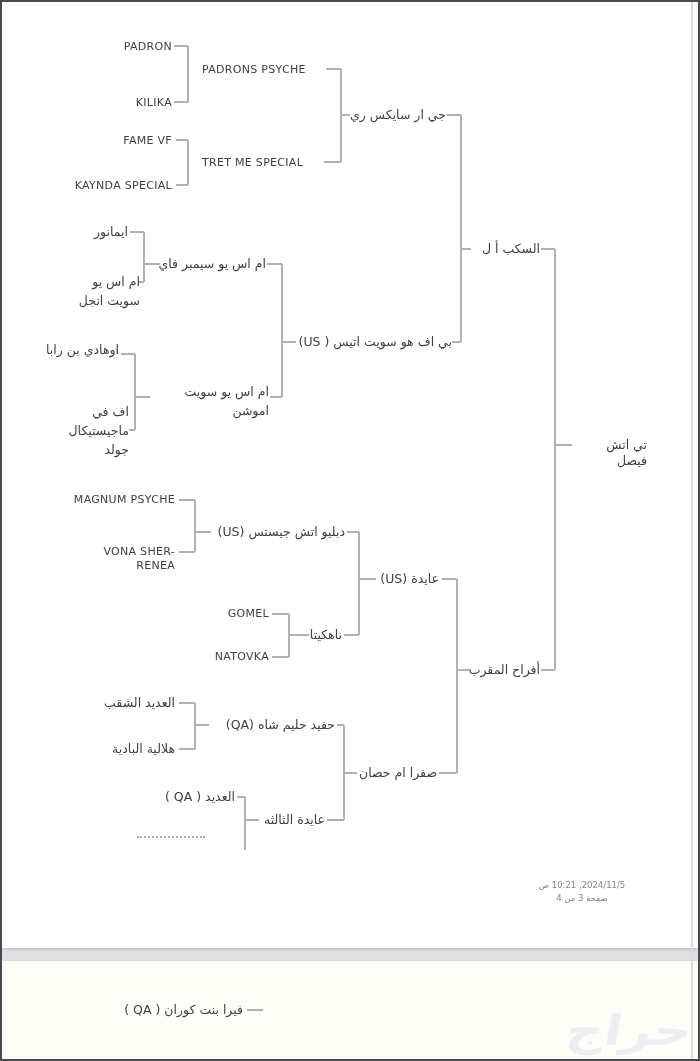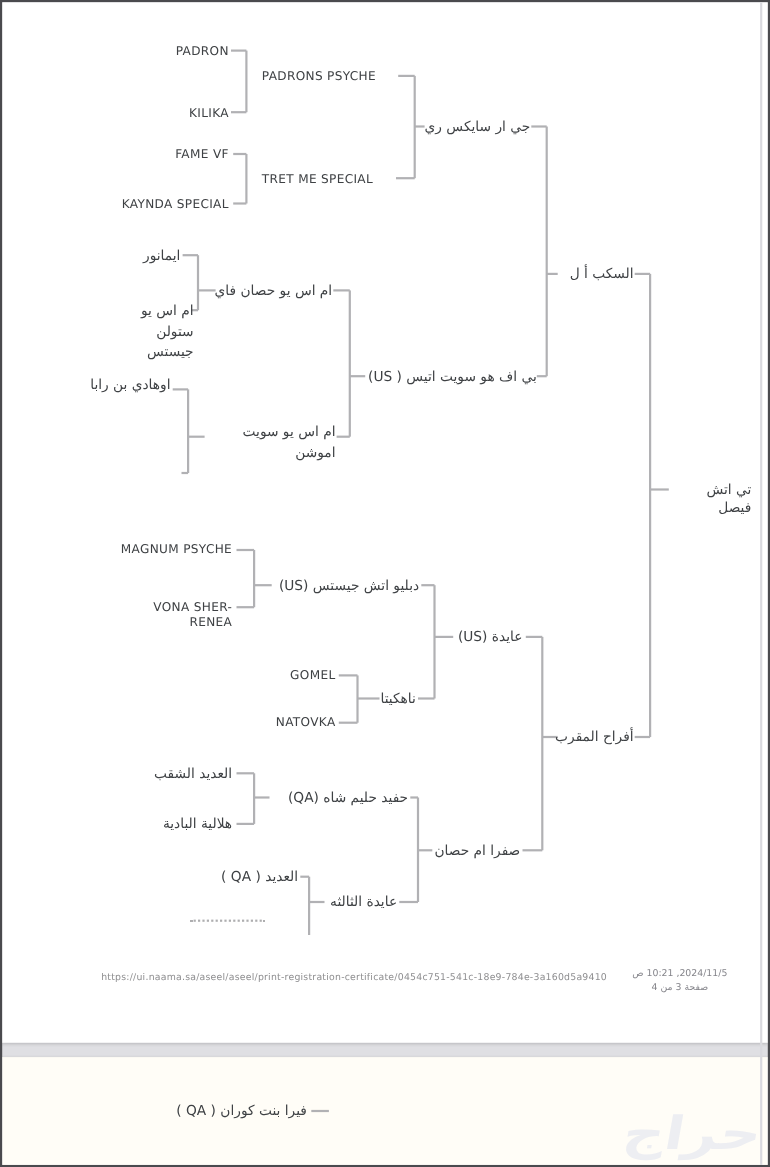--- a/index.html
+++ b/index.html
@@ -2,21 +2,21 @@
 <html><head>
 <meta charset="utf-8">
 <style>
   html,body{margin:0;padding:0;background:#ffffff;font-family:"DejaVu Sans",sans-serif;}
   .screen{position:relative;width:700px;height:1061px;box-sizing:border-box;
           border:2px solid #4a4a4e;background:#dfdfe3;overflow:hidden;}
   .page{position:absolute;left:0;right:0;background:#ffffff;box-shadow:0 1px 3px rgba(0,0,0,.18);}
   .page1{top:0;height:946px;}
   .page2{top:959px;bottom:0;background:#fffdf7;overflow:hidden;}
   .edge-line{position:absolute;top:0;bottom:0;left:689px;width:2px;background:#d9d9de;z-index:5;}
-  .overlay{position:absolute;inset:0;z-index:4;margin-left:36px;}
+  .overlay{position:absolute;inset:0;z-index:4;}
   .line{position:absolute;background:#b1b1b4;}
   .node{position:absolute;color:#3e4144;line-height:16px;}
   .en{font-size:11px;letter-spacing:.3px;text-align:right;}
   .en.left{text-align:left;}
   .ar{font-size:12.5px;direction:rtl;text-align:right;}
   .multi{line-height:19px;}
   .en.multi{line-height:14px;text-align:right;}
   .footer-url{position:absolute;left:54px;top:882px;font-size:8.5px;color:#8e8e90;letter-spacing:.2px;}
   .footer-right{position:absolute;left:500px;top:877px;width:160px;font-size:8.5px;color:#84848a;
                 direction:rtl;text-align:center;line-height:13px;}
@@ -94,53 +94,53 @@
         <div class="line" style="left: 458px; top: 113px; width: 1.5px; height: 227px;"></div>
         <div class="line" style="left: 454px; top: 577px; width: 1.5px; height: 194px;"></div>
         <div class="line" style="left: 552px; top: 247px; width: 1.5px; height: 421px;"></div>
       </div>
 
     <div class="node en" style="left:40px;top:37px;width:130px">PADRON</div>
     <div class="node en" style="left:40px;top:93px;width:130px">KILIKA</div>
     <div class="node en" style="left:40px;top:131px;width:130px">FAME VF</div>
     <div class="node en" style="left:40px;top:176px;width:130px">KAYNDA SPECIAL</div>
     <div class="node ar" style="left:48px;top:222px;width:78px">ايمانور</div>
-    <div class="node ar multi" style="left:64px;top:270px;width:74px">ام اس يو ستولن جيستس</div>
+    <div class="node ar multi" style="left:64px;top:270px;width:74px">ام اس يو سويت انجل</div>
     <div class="node ar multi" style="left:43px;top:338px;width:74px">اوهادي بن رابا</div>
+    <div class="node ar multi" style="left:49px;top:400px;width:78px">اف في ماجيستيكال جولد</div>
     <div class="node en" style="left:40px;top:490px;width:133px">MAGNUM PSYCHE</div>
     <div class="node en multi" style="left:88px;top:543px;width:85px">VONA SHER-RENEA</div>
     <div class="node en" style="left:180px;top:604px;width:87px">GOMEL</div>
     <div class="node en" style="left:180px;top:647px;width:87px">NATOVKA</div>
     <div class="node ar" style="left:70px;top:693px;width:103px">العديد الشقب</div>
     <div class="node ar" style="left:70px;top:739px;width:103px">هلالية البادية</div>
     <div class="node ar" style="left:130px;top:787px;width:103px">العديد ( QA )</div>
     <div class="trunc"></div>
 
     <div class="node en left" style="left:200px;top:60px;width:130px">PADRONS PSYCHE</div>
     <div class="node en left" style="left:200px;top:153px;width:130px">TRET ME SPECIAL</div>
-    <div class="node ar" style="left:156px;top:254px;width:108px">ام اس يو حصان فاي</div>
+    <div class="node ar" style="left:156px;top:254px;width:108px">ام اس يو سيمبر فاي</div>
     <div class="node ar multi" style="left:178px;top:380px;width:89px">ام اس يو سويت اموشن</div>
     <div class="node ar" style="left:210px;top:522px;width:133px">دبليو اتش جيستس (US)</div>
     <div class="node ar" style="left:288px;top:625px;width:52px">ناهكيتا</div>
     <div class="node ar" style="left:206px;top:715px;width:127px">حفيد حليم شاه (QA)</div>
     <div class="node ar" style="left:251px;top:810px;width:72px">عايدة الثالثه</div>
 
     <div class="node ar" style="left:346px;top:105px;width:98px">جي ار سايكس ري</div>
     <div class="node ar" style="left:295px;top:332px;width:155px">بي اف هو سويت اتيس ( US)</div>
     <div class="node ar" style="left:375px;top:569px;width:62px">عايدة (US)</div>
     <div class="node ar" style="left:355px;top:763px;width:80px">صفرا ام حصان</div>
 
     <div class="node ar" style="left:466px;top:239px;width:72px">السكب أ ل</div>
     <div class="node ar" style="left:464px;top:660px;width:74px">أفراح المقرب</div>
 
     <div class="node ar" style="left:571px;top:435px;width:74px">تي اتش فيصل</div>
 
     <div class="node ar" style="left:113px;top:1000px;width:128px">فيرا بنت كوران ( QA )</div>
 
-    <div class="footer-url">https://ui.naama.sa/aseel/aseel/print-registration-certificate/0454c751-541c-18e9-784e-3a160d5a9410</div>
     <div class="footer-right">
       <div>2024/11/5, 10:21 ص</div>
       <div>صفحة 3 من 4</div>
     </div>
   </div>
 
   <div class="edge-line"></div>
 </div>
 
 </body></html>

